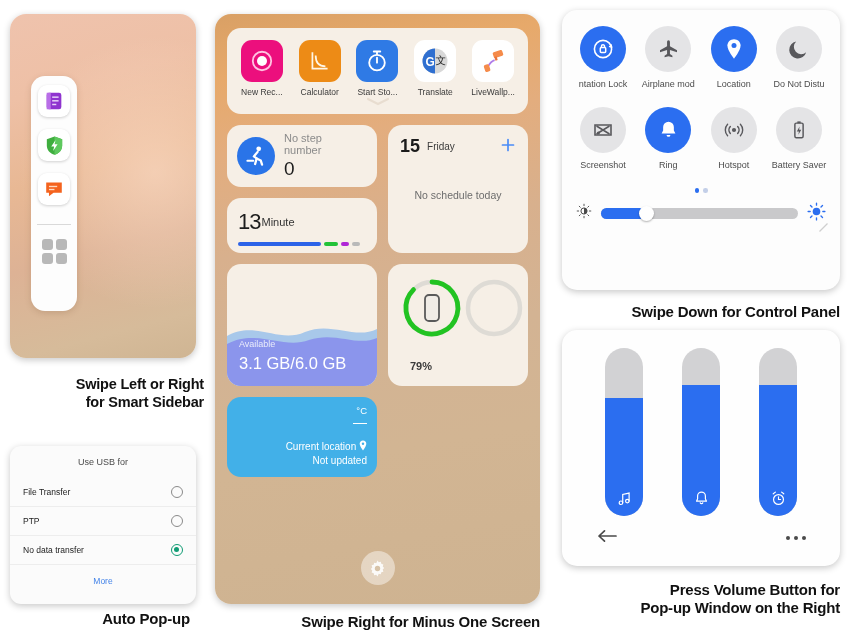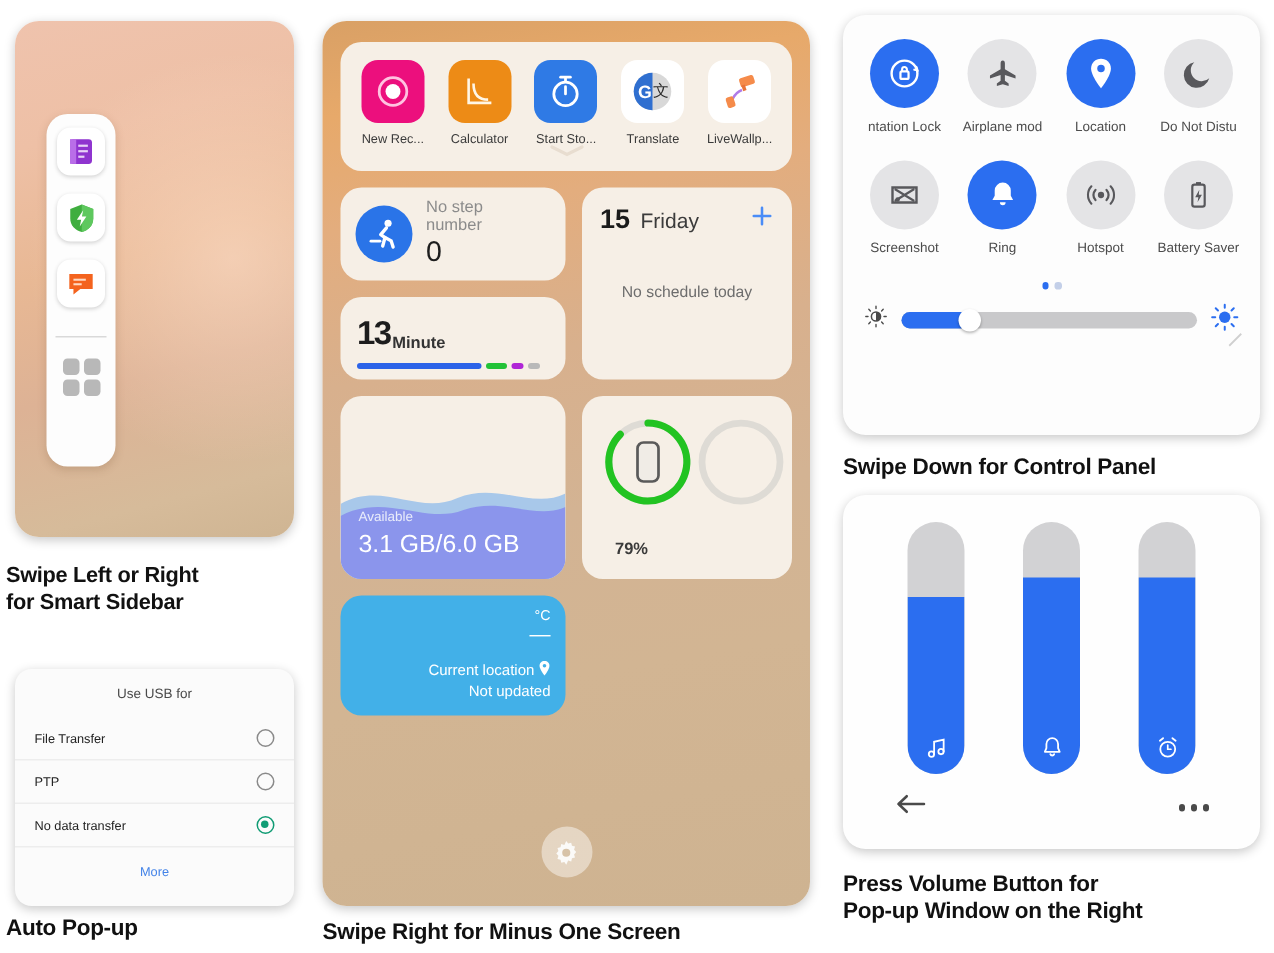--- a/index.html
+++ b/index.html
@@ -7,21 +7,21 @@
     width: 849px; height: 635px;
     background: #ffffff;
     font-family: "Liberation Sans", sans-serif;
     overflow: hidden;
   }
   .stage { position: relative; width: 849px; height: 635px; }
 
   
   .caption {
     position: absolute;
-    text-align: left;
+    text-align: right;
     font-weight: bold;
     color: #111;
     line-height: 1.22;
     letter-spacing: -0.2px;
   }
 
   
   #panel-sidebar {
     position: absolute; left: 10px; top: 14px;
     width: 186px; height: 344px;
@@ -113,30 +113,30 @@
   .col-left { width: 150px; }
   .col-right { width: 140px; }
 
   .steps-card { height: 62px; display: flex; align-items: center; padding: 0 10px; gap: 9px; }
   .steps-icon { width: 38px; height: 38px; border-radius: 50%; background: #2a74e8; display: flex; align-items: center; justify-content: center; flex: none; }
   .steps-text { line-height: 1.05; }
   .steps-label { font-size: 11px; color: #8b8b8b; }
   .steps-value { font-size: 19px; color: #1d1d1d; margin-top: 2px; }
 
   .minute-card { height: 55px; padding: 11px 11px 0 11px; }
-  .minute-head { display: flex; align-items: flex-end; font-weight: bold; }
+  .minute-head { display: flex; align-items: center; }
   .minute-num { font-size: 22px; color: #1d1d1d; letter-spacing: -1px; }
   .minute-unit { font-size: 11px; color: #333; margin-left: 1px; }
   .minute-bars { display: flex; gap: 3px; align-items: center; margin-top: 7px; }
   .bar { height: 4px; border-radius: 2px; }
 
   .cal-card { height: 128px; padding: 11px 12px; }
   .cal-head { display: flex; align-items: center; }
   .cal-day { font-size: 18px; color: #1b1b1b; font-weight: 700; }
-  .cal-dow { font-size: 14px; color: #3b3b3b; margin-left: 7px; }
+  .cal-dow { font-size: 10px; color: #3b3b3b; margin-left: 7px; }
   .cal-plus { margin-left: auto; }
   .cal-empty { text-align: center; font-size: 10.5px; color: #6d6d6d; margin-top: 32px; }
 
   .mem-card { height: 122px; overflow: hidden; position: relative; }
   .mem-title { font-size: 10.5px; color: #2a2a2a; padding: 13px 0 0 12px; }
   .mem-wave { position: absolute; left: 0; right: 0; bottom: 0; height: 72px; }
   .mem-avail { position: absolute; left: 12px; bottom: 37px; font-size: 9px; color: #e9ecfb; }
   .mem-value { position: absolute; left: 12px; bottom: 13px; font-size: 16.5px; color: #ffffff; }
 
   .batt-card { height: 122px; position: relative; font-weight: bold; }

